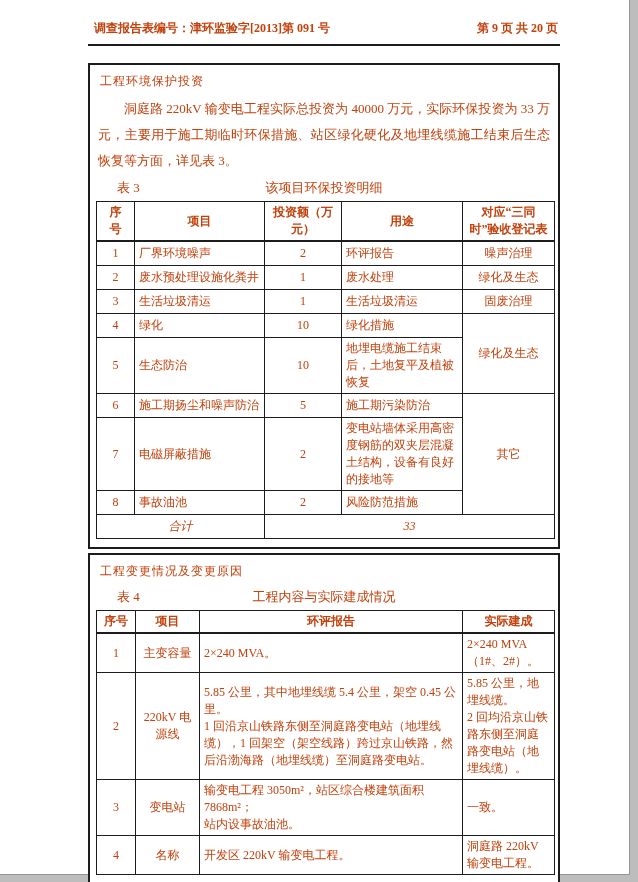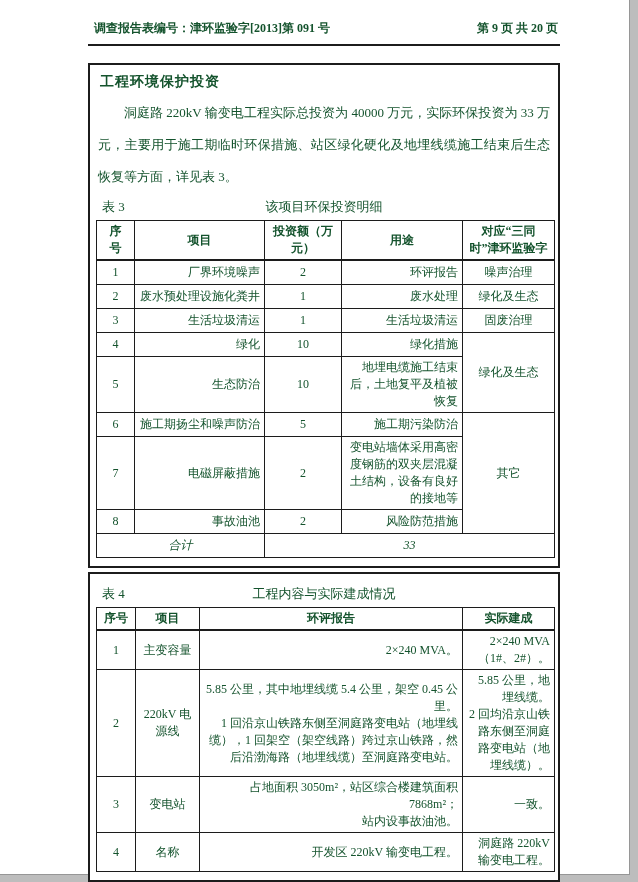--- a/index.html
+++ b/index.html
@@ -1,38 +1,38 @@
 <!DOCTYPE html>
 <html><head>
 <meta charset="utf-8">
 <style>
   html,body{margin:0;padding:0;background:#ffffff;}
   .page{
     position:relative;width:638px;height:882px;background:#fff;overflow:hidden;
-    font-family:"Liberation Serif","DejaVu Serif",serif;color:#14532d;
+    font-family:"Liberation Serif","DejaVu Serif",serif;color:#c2410c;
     box-shadow: inset -8px 0 0 #bdbdbd, inset 0 -7px 0 #bdbdbd,
                 inset -9px 0 0 #969696, inset 0 -8px 0 #969696;
   }
   .content{position:absolute;left:88px;top:20px;width:472px;}
   .doc-header{display:flex;justify-content:space-between;align-items:flex-end;
     font-size:12px;font-weight:bold;padding:0 2px 7px 6px;border-bottom:2px solid #1c1c1c;}
   .section-box{border:2px solid #1c1c1c;padding:6px 6px 8px;background:#fff;}
   .section-box + .section-box{margin-top:4px;}
   .box-gap{height:17px;}
-  .sec-title{font-size:14px;font-weight:bold;margin:2px 0 6px 4px;letter-spacing:1px;}
-  .para{font-size:13px;line-height:32px;text-align:justify;text-indent:2em;margin:0 2px;}
+  .sec-title{font-size:12px;font-weight:normal;margin:2px 0 6px 4px;letter-spacing:1px;}
+  .para{font-size:13px;line-height:26px;text-align:justify;text-indent:2em;margin:0 2px;}
   .tbl-caption{position:relative;text-align:center;font-size:13px;line-height:22px;margin:3px 0 2px;}
-  .tbl-caption .lbl{position:absolute;left:6px;top:0;}
+  .tbl-caption .lbl{position:absolute;left:21px;top:0;}
   table{border-collapse:collapse;table-layout:fixed;width:458px;margin:0 auto;font-size:12px;}
   th,td{border:1px solid #1c1c1c;line-height:17px;padding:2px 4px;vertical-align:middle;}
   table{border:1.5px solid #1c1c1c;padding-left:40px;}
   thead th{font-weight:bold;text-align:center;border-bottom-width:2px;}
   .vert{padding:2px 11px;}
   .c{text-align:center;}
-  .l{text-align:right;}
+  .l{text-align:left;}
   .pre{white-space:pre-line;}
   .t3 td{height:19px;}
   .t4 td{height:19px;}
   .total-row td{border-top-width:1.5px;font-style:italic;}
 </style>
 </head>
 <body>
 
 <div class="page">
   <div class="content">
@@ -58,21 +58,21 @@
             <col style="width:77px">
           <col style="width:121px">
             <col style="width:92px">
         </colgroup>
         <thead>
           <tr>
             <th class="vert">序号</th>
             <th>项目</th>
             <th>投资额（万元）</th>
             <th>用途</th>
-            <th>对应“三同时”津环监验字</th>
+            <th>对应“三同时”验收登记表</th>
           </tr>
         </thead>
         <tbody>
           <tr>
             <td class="c">1</td>
             <td class="l">厂界环境噪声</td>
             <td class="c">2</td>
             <td class="l">环评报告</td>
             <td class="c">噪声治理</td>
           </tr>
@@ -124,20 +124,21 @@
           </tr>
           <tr class="total-row">
             <td class="c" colspan="2">合计</td>
             <td class="c" colspan="3">33</td>
           </tr>
         </tbody>
       </table>
     </div>
 
     <div class="section-box">
+      <div class="sec-title">工程变更情况及变更原因</div>
       <div class="tbl-caption">
         <span class="lbl">表 4</span>
         <span>工程内容与实际建成情况</span>
       </div>
       <table class="t4">
         <colgroup>
           <col style="width:39px">
             <col style="width:64px">
             <col style="width:263px">
             <col style="width:92px">
@@ -161,21 +162,21 @@
             <td class="c">2</td>
             <td class="c">220kV 电源线</td>
             <td class="l pre">5.85 公里，其中地埋线缆 5.4 公里，架空 0.45 公里。
 1 回沿京山铁路东侧至洞庭路变电站（地埋线缆），1 回架空（架空线路）跨过京山铁路，然后沿渤海路（地埋线缆）至洞庭路变电站。</td>
             <td class="l pre">5.85 公里，地埋线缆。
 2 回均沿京山铁路东侧至洞庭路变电站（地埋线缆）。</td>
           </tr>
           <tr>
             <td class="c">3</td>
             <td class="c">变电站</td>
-            <td class="l pre">占地面积 3050m²，站区综合楼建筑面积 7868m²；
+            <td class="l pre">输变电工程 3050m²，站区综合楼建筑面积 7868m²；
 站内设事故油池。</td>
             <td class="l pre">一致。</td>
           </tr>
           <tr>
             <td class="c">4</td>
             <td class="c">名称</td>
             <td class="l pre">开发区 220kV 输变电工程。</td>
             <td class="l pre">洞庭路 220kV 输变电工程。</td>
           </tr>
 

